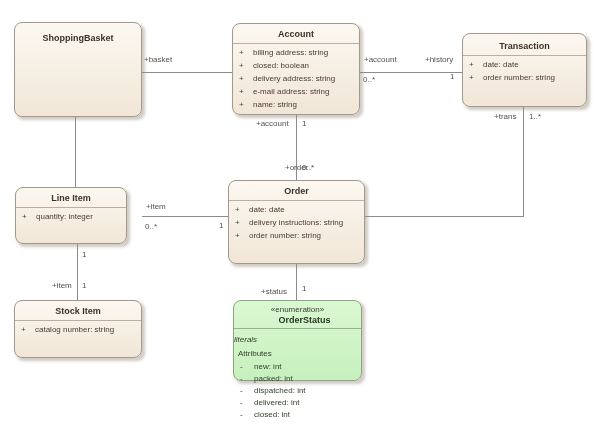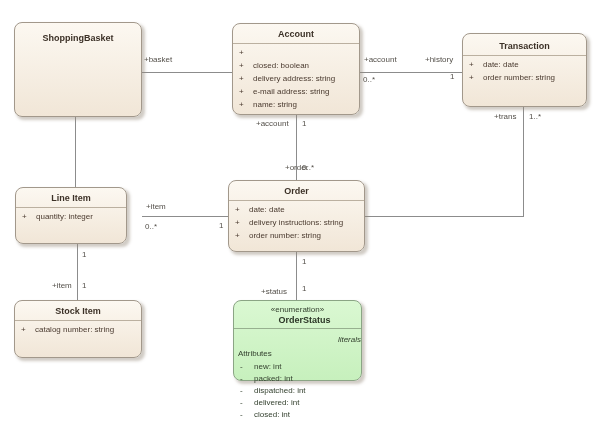--- a/index.html
+++ b/index.html
@@ -37,21 +37,21 @@
 
   .enum {
     background: linear-gradient(180deg, var(--enum-fill-top, #daf8d2), var(--enum-fill-bottom, #c7f0bd));
     border-color: var(--enum-border, #8ba585);
     color: #33402e;
   }
   .enum .cls-title { padding: 1px 2px 3px 16px; color: #2c3627; }
   .enum .stereotype { font-size: 8px; text-align: center; padding-top: 4px; }
   .enum .cls-body { border-top: 1px solid #97b08f; }
   .enum .attr-row { line-height: 12px; }
-  .literals-label { font-size: 8px; font-style: italic; text-align: right; line-height: 13px; margin-top: 2px; }
+  .literals-label { font-size: 8px; font-style: italic; text-align: left; line-height: 13px; margin-top: 2px; }
   .attrs-heading { font-size: 8px; padding-left: 4px; line-height: 15px; }
 
   .edge { position: absolute; background: var(--connector, #8c8c8c); }
   .edge-label {
     position: absolute;
     font-size: 8px;
     line-height: 9px;
     color: var(--label-text, #54504a);
     white-space: nowrap;
   }
@@ -100,20 +100,21 @@
 
   <div class="uml-class" style="left:14px; top:22px; width:128px; height:95px;">
     <div class="cls-title" style="padding-top:10px;">ShoppingBasket</div>
   </div>
 
   <div class="uml-class" style="left:232px; top:23px; width:128px; height:92px;">
     <div class="cls-title">Account</div>
     <div class="cls-body">
       <div class="attr-row">
         <span class="vis">+</span>
+        <span class="attr-text">billing address: string</span>
       </div>
       <div class="attr-row">
         <span class="vis">+</span>
         <span class="attr-text">closed: boolean</span>
       </div>
       <div class="attr-row">
         <span class="vis">+</span>
         <span class="attr-text">delivery address: string</span>
       </div>
       <div class="attr-row">
@@ -144,21 +145,21 @@
   <div class="uml-class" style="left:15px; top:187px; width:112px; height:57px;">
     <div class="cls-title">Line Item</div>
     <div class="cls-body">
       <div class="attr-row">
         <span class="vis">+</span>
         <span class="attr-text">quantity: integer</span>
       </div>
     </div>
   </div>
 
-  <div class="uml-class" style="left:228px; top:180px; width:137px; height:72px;">
+  <div class="uml-class" style="left:228px; top:180px; width:137px; height:84px;">
     <div class="cls-title">Order</div>
     <div class="cls-body">
       <div class="attr-row">
         <span class="vis">+</span>
         <span class="attr-text">date: date</span>
       </div>
       <div class="attr-row">
         <span class="vis">+</span>
         <span class="attr-text">delivery instructions: string</span>
       </div>

